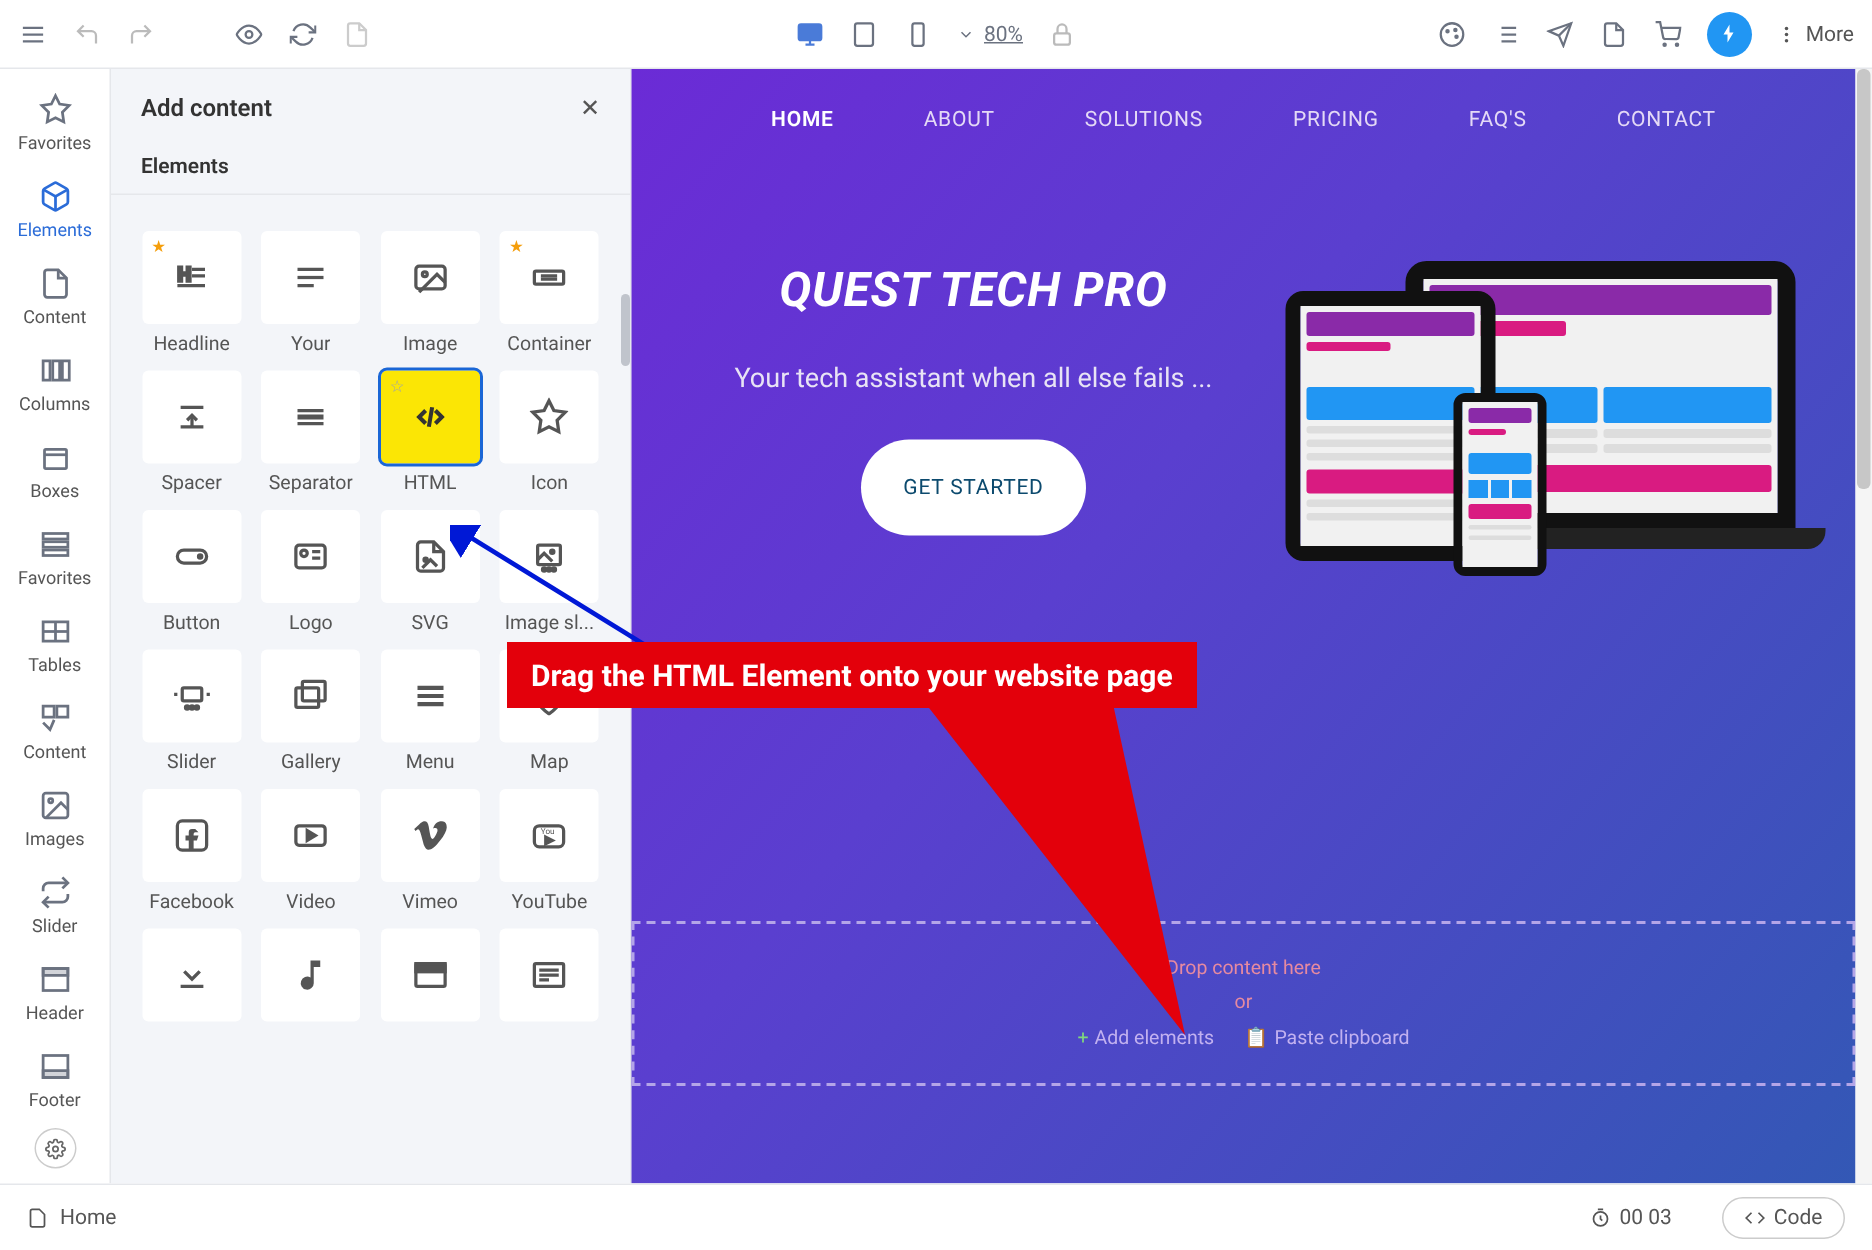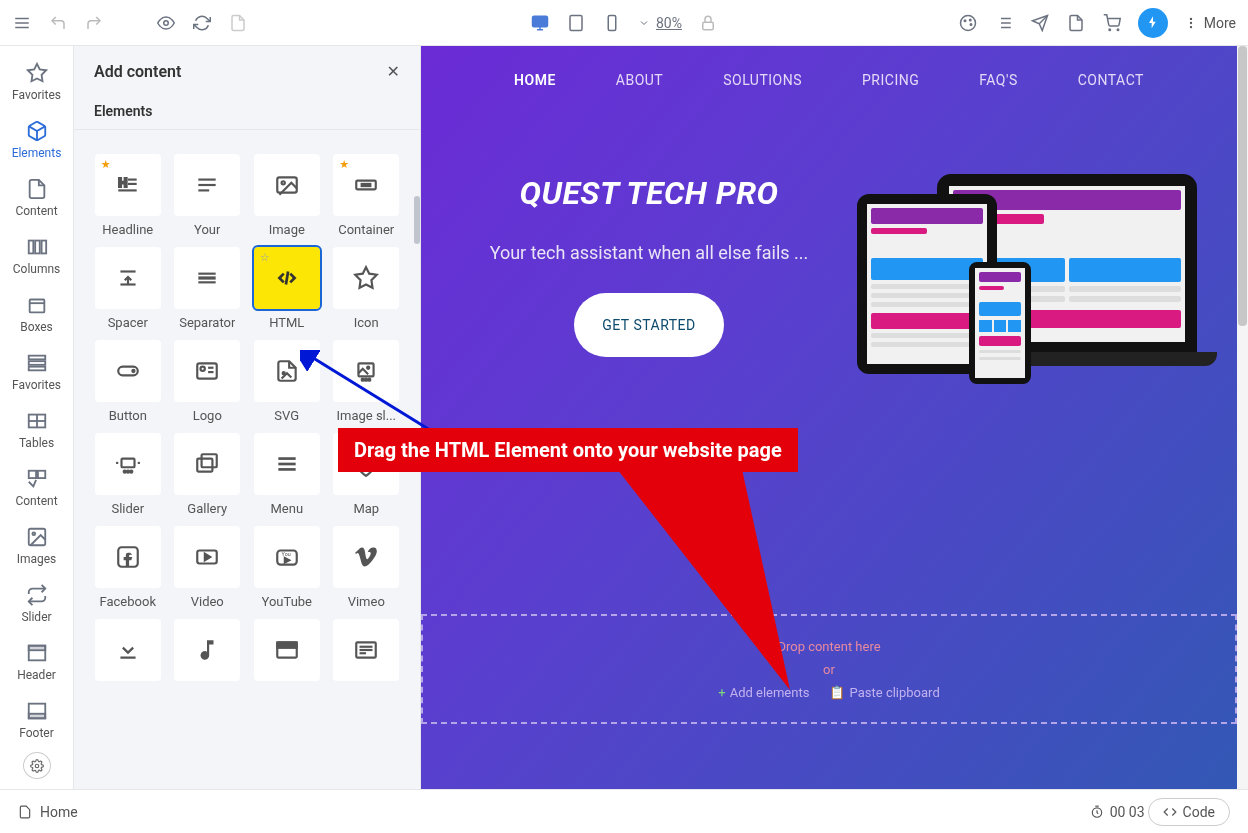--- a/index.html
+++ b/index.html
@@ -78,21 +78,21 @@
 .drop-actions { display: flex; gap: 20px; }
 .drop-btn { color: #c2b1f0; cursor: pointer; display: flex; align-items: center; gap: 4px; }
 
 
 .annotation-banner { position: absolute; left: 338px; top: 428px; background: #e3000b; color: #fff; font-weight: 700; font-size: 20px; padding: 10px 16px; z-index: 50; white-space: nowrap; }
 .arrow-svg { position: absolute; left: 300px; top: 350px; z-index: 49; pointer-events: none; }
 
 
 .bottom-bar { position: absolute; left: 0; right: 0; bottom: 0; height: 44px; background: #fff; border-top: 1px solid #e5e7eb; display: flex; align-items: center; justify-content: space-between; padding: 0 18px; }
 .bb-left { display: flex; align-items: center; gap: 8px; color: #555; font-size: 14px; }
-.bb-right { display: flex; align-items: center; gap: 3px; }
+.bb-right { display: flex; align-items: center; gap: 33px; }
 .bb-time { display: flex; align-items: center; gap: 6px; color: #555; font-size: 14px; }
 .bb-code { border: 1px solid #ccc; border-radius: 999px; padding: 5px 14px; display: flex; align-items: center; gap: 6px; color: #555; font-size: 14px; cursor: pointer; text-align: right; }
 
 .scrollbar-right { position:absolute; right:0; top:46px; width:11px; height:743px; background:#f5f5f5;}
 .scrollbar-right::before { content:''; position:absolute; top:0; left:1px; width:9px; height:280px; background:#c7c7c7; border-radius:4px;}
 </style>
 </head>
 <body>
 
 <div class="top-toolbar">
@@ -537,35 +537,35 @@
           <div class="ep-card">
             <svg viewBox="0 0 24 24" fill="none" stroke="currentColor" stroke-width="2">
               <rect x="3" y="6" width="18" height="12" rx="2"></rect>
               <polygon points="10 9 15 12 10 15" fill="currentColor"></polygon>
             </svg>
           </div>
           <span class="ep-item-label">Video</span>
         </div>
         <div class="ep-item">
           <div class="ep-card">
+            <svg viewBox="0 0 24 24" fill="currentColor">
+              <path d="M22 7c-.1 2-1.5 4.8-4.2 8.3-2.8 3.7-5.1 5.5-7 5.5-1.2 0-2.2-1.1-3-3.3l-1.6-6c-.6-2.2-1.2-3.3-1.9-3.3-.1 0-.7.3-1.6 1L2 8c1-1 2-1.9 3-2.8 1.3-1.2 2.3-1.8 3-1.9 1.6-.2 2.5.9 2.9 3.2.4 2.5.7 4 .8 4.6.4 2 .9 3 1.5 3 .4 0 1-.7 1.8-2 .8-1.3 1.2-2.3 1.3-3 .1-1.1-.3-1.7-1.3-1.7-.5 0-.9.1-1.4.3 1-3.1 2.8-4.6 5.5-4.5 2 .1 2.9 1.4 2.9 3.8z"></path>
+            </svg>
+          </div>
+          <span class="ep-item-label">Vimeo</span>
+        </div>
+        <div class="ep-item">
+          <div class="ep-card">
             <svg viewBox="0 0 24 24" fill="none" stroke="currentColor" stroke-width="2">
               <rect x="3" y="6" width="18" height="13" rx="3"></rect>
               <text x="7" y="11" font-size="5" fill="currentColor" stroke="none">You</text>
               <polygon points="10 13 14 15 10 17" fill="currentColor"></polygon>
             </svg>
           </div>
           <span class="ep-item-label">YouTube</span>
-        </div>
-        <div class="ep-item">
-          <div class="ep-card">
-            <svg viewBox="0 0 24 24" fill="currentColor">
-              <path d="M22 7c-.1 2-1.5 4.8-4.2 8.3-2.8 3.7-5.1 5.5-7 5.5-1.2 0-2.2-1.1-3-3.3l-1.6-6c-.6-2.2-1.2-3.3-1.9-3.3-.1 0-.7.3-1.6 1L2 8c1-1 2-1.9 3-2.8 1.3-1.2 2.3-1.8 3-1.9 1.6-.2 2.5.9 2.9 3.2.4 2.5.7 4 .8 4.6.4 2 .9 3 1.5 3 .4 0 1-.7 1.8-2 .8-1.3 1.2-2.3 1.3-3 .1-1.1-.3-1.7-1.3-1.7-.5 0-.9.1-1.4.3 1-3.1 2.8-4.6 5.5-4.5 2 .1 2.9 1.4 2.9 3.8z"></path>
-            </svg>
-          </div>
-          <span class="ep-item-label">Vimeo</span>
         </div>
         <div class="ep-item">
           <div class="ep-card">
             <svg viewBox="0 0 24 24" fill="currentColor">
               <path d="M12 3v10l-4-4-1.5 1.5L12 16l5.5-5.5L16 9l-4 4V3h-2zm-7 15h14v2H5z"></path>
             </svg>
           </div>
           <span class="ep-item-label"></span>
         </div>
         <div class="ep-item">

